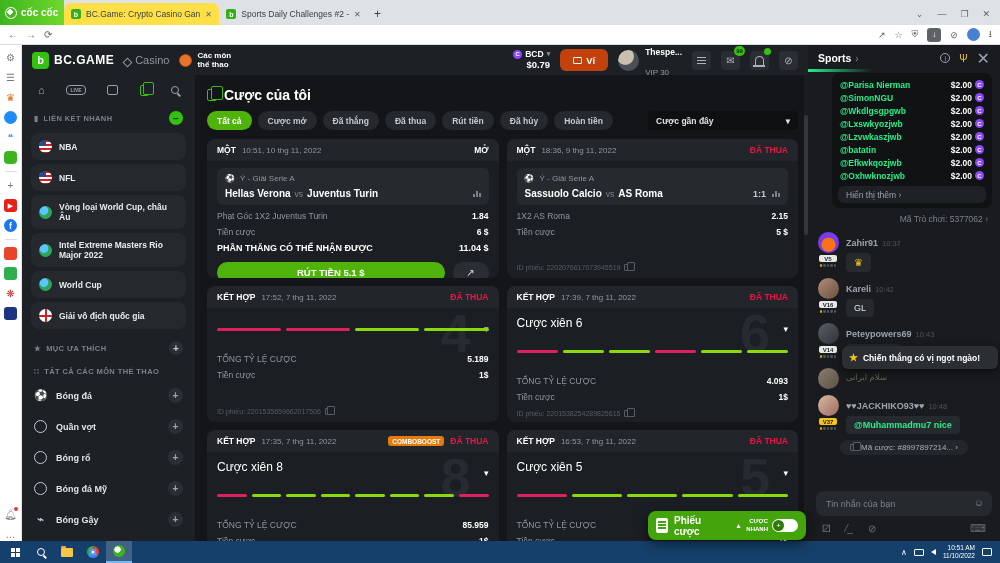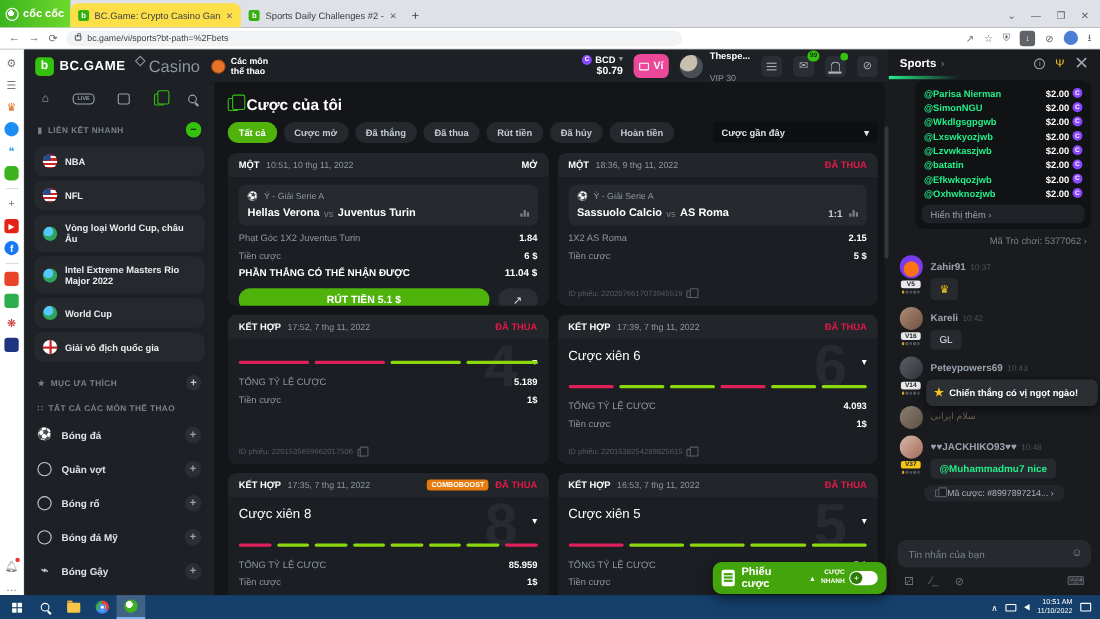--- a/index.html
+++ b/index.html
@@ -31,30 +31,30 @@
 .ci.round{border-radius:50%}
 .hr{width:12px;height:1px;background:#ddd;flex:none}
 .reddot{position:relative}
 .reddot:after{content:"";position:absolute;right:-1px;top:-1px;width:4px;height:4px;border-radius:50%;background:#e33}
 
 
 .sheader{position:absolute;left:22px;top:45px;width:786px;height:30px;background:#1d2024;display:flex;align-items:center;gap:10px;padding:0 10px}
 .logo{display:flex;align-items:center;gap:5px}
 .logob{width:17px;height:17px;border-radius:4px;background:#35c10f;color:#fff;font-weight:bold;font-size:11px;display:flex;align-items:center;justify-content:center}
 .logot{color:#fff;font-weight:bold;font-size:12px;letter-spacing:.5px}
-.hcasino{display:flex;align-items:flex-start;gap:4px;color:#8e97a1;font-size:15px}
+.hcasino{display:flex;align-items:flex-end;gap:4px;color:#8e97a1;font-size:11px}
 .dia{width:7px;height:7px;border:1px solid #8e97a1;transform:rotate(45deg)}
 .hsports{display:flex;align-items:center;gap:5px;color:#fff;font-weight:bold;font-size:8px;line-height:1.15}
 .bball{width:13px;height:13px;border-radius:50%;background:#e8732a;border:1px solid #b35414;flex:none}
 .hspace{flex:1}
 .bal{display:flex;flex-direction:column;align-items:flex-end;line-height:1.2}
 .balr{display:flex;align-items:center;gap:3px;color:#fff;font-size:8.5px;font-weight:bold}
 .coin{width:9px;height:9px;border-radius:50%;background:#8b46ff;color:#fff;font-size:6px;font-weight:bold;display:flex;align-items:center;justify-content:center;flex:none}
 .balv{color:#fff;font-size:9.5px;font-weight:bold}
-.wallet{width:32px;height:22px;border-radius:6px;background:#ec4899;color:#fff;font-weight:bold;font-size:9.5px;border:none;display:flex;align-items:center;justify-content:center;gap:4px}
+.wallet{width:48px;height:22px;border-radius:6px;background:#c2410c;color:#fff;font-weight:bold;font-size:9.5px;border:none;display:flex;align-items:center;justify-content:center;gap:4px}
 .wic{width:9px;height:7px;border:1px solid #fff;border-radius:1px}
 .uav{width:21px;height:21px;border-radius:50%;background:radial-gradient(circle at 35% 30%,#c9bfae 0 40%,#4a4f57 45%)}
 .ucol{line-height:1.25}
 .uname{color:#fff;font-size:8.5px;font-weight:bold}
 .uvip{color:#8e97a1;font-size:8px}
 .hsq{width:19px;height:19px;border-radius:4px;background:#2a2d33;display:flex;align-items:center;justify-content:center;color:#aab2bb;font-size:10px;position:relative}
 .hsq .bars{width:9px;height:7px;border-top:1.5px solid #aab2bb;border-bottom:1.5px solid #aab2bb;position:relative}
 .hsq .bars:after{content:"";position:absolute;left:0;top:2px;width:9px;height:1.5px;background:#aab2bb}
 .badge{position:absolute;top:-5px;right:-5px;min-width:11px;height:10px;border-radius:6px;background:#35c10f;color:#0d2b04;font-size:6px;font-weight:bold;display:flex;align-items:center;justify-content:center;padding:0 2px}
 .gdot{position:absolute;top:-3px;right:-2px;width:7px;height:7px;border-radius:50%;background:#35c10f}
@@ -123,21 +123,21 @@
 .cid{margin-top:auto;display:flex;align-items:center;gap:4px;padding:5px 10px 7px;font-size:7px;color:#565d66}
 .copyic{width:6px;height:7px;border:1px solid #565d66;border-radius:1px;position:relative}
 .copyic:after{content:"";position:absolute;left:1.5px;top:-3px;width:6px;height:7px;border:1px solid #565d66;border-radius:1px;background:#1b1e22}
 .combotitle{padding:8px 10px 0;font-size:12px;color:#fff}
 .ghost{position:absolute;right:28px;top:20px;font-size:54px;font-weight:bold;color:#272b31;line-height:1;z-index:0}
 .ccaret{position:absolute;right:10px;top:38px;color:#fff;font-size:9px}
 .legs{display:flex;gap:5px;padding:0 10px;margin-top:20px;position:relative;z-index:1}
 .seg{flex:1;height:2.5px;border-radius:2px}
 .seg.w{background:#8bd80c}
 .seg.l{background:#e0205a}
-.legs+.crow{margin-top:8px}
+.legs+.crow{margin-top:20px}
 .mscroll{position:absolute;right:0;top:0;width:4px;height:466px;background:#1a1c20}
 .mscroll i{position:absolute;left:0;top:40px;width:4px;height:120px;border-radius:2px;background:#33373d}
 
 
 .chat{position:absolute;left:808px;top:45px;width:192px;height:496px;background:#191b1f;display:flex;flex-direction:column}
 .chead2{display:flex;align-items:center;gap:4px;padding:0 10px;height:26px;flex:none;position:relative}
 .ctab{color:#fff;font-weight:bold;font-size:10.5px}
 .ctab-under{position:absolute;left:0;top:24px;width:64px;height:2.5px;background:linear-gradient(90deg,#24ee89,rgba(36,238,137,0))}
 .chev{color:#79828c;font-size:10px}
 .chicons{margin-left:auto;display:flex;gap:9px;align-items:center;color:#9aa3ad}
@@ -231,24 +231,20 @@
       <span>—</span>
       <span>❐</span>
       <span>✕</span>
     </div>
   </div>
 
   <div class="addrbar">
     <span class="navic">←</span>
     <span class="navic">→</span>
     <span class="navic">⟳</span>
-    <div class="urlpill">
-      <span class="lock"></span>
-      <span>bc.game/vi/sports?bt-path=%2Fbets</span>
-    </div>
     <div class="addr-icons">
       <span>↗</span>
       <span>☆</span>
       <span>⛨</span>
       <span class="dlbtn">↓</span>
       <span>⊘</span>
       <span class="profav"></span>
       <span>⭳</span>
     </div>
   </div>

